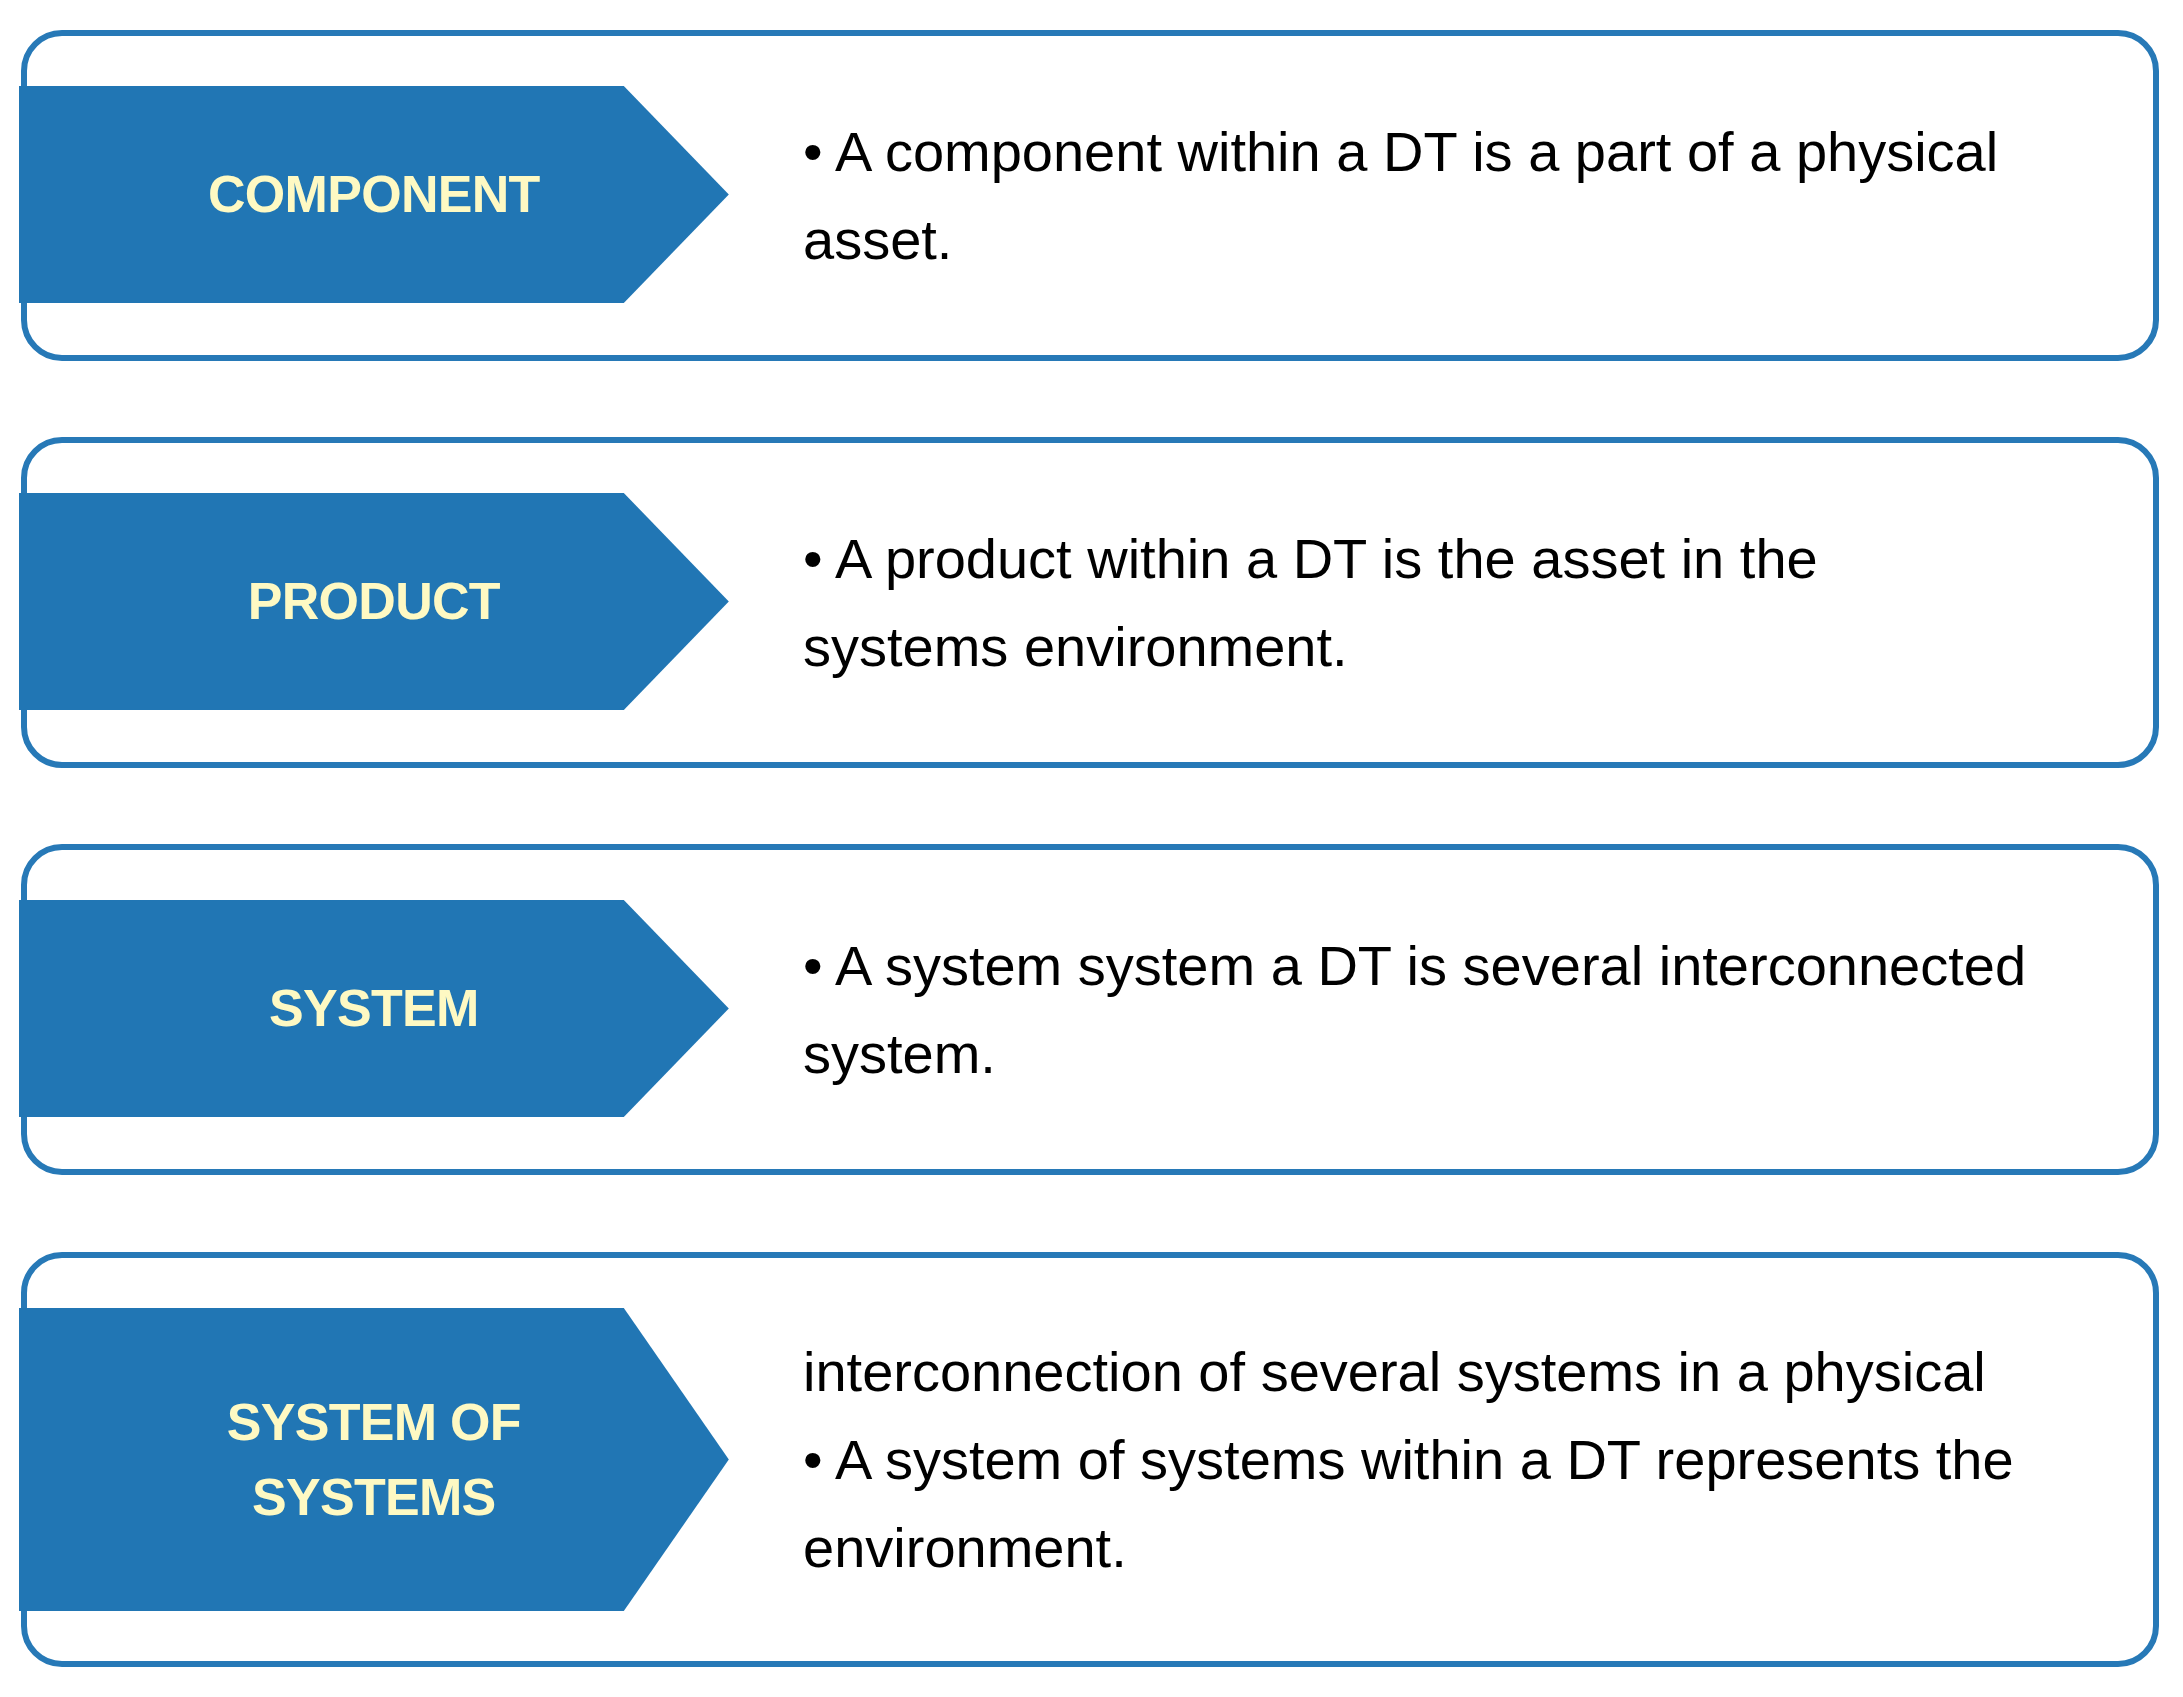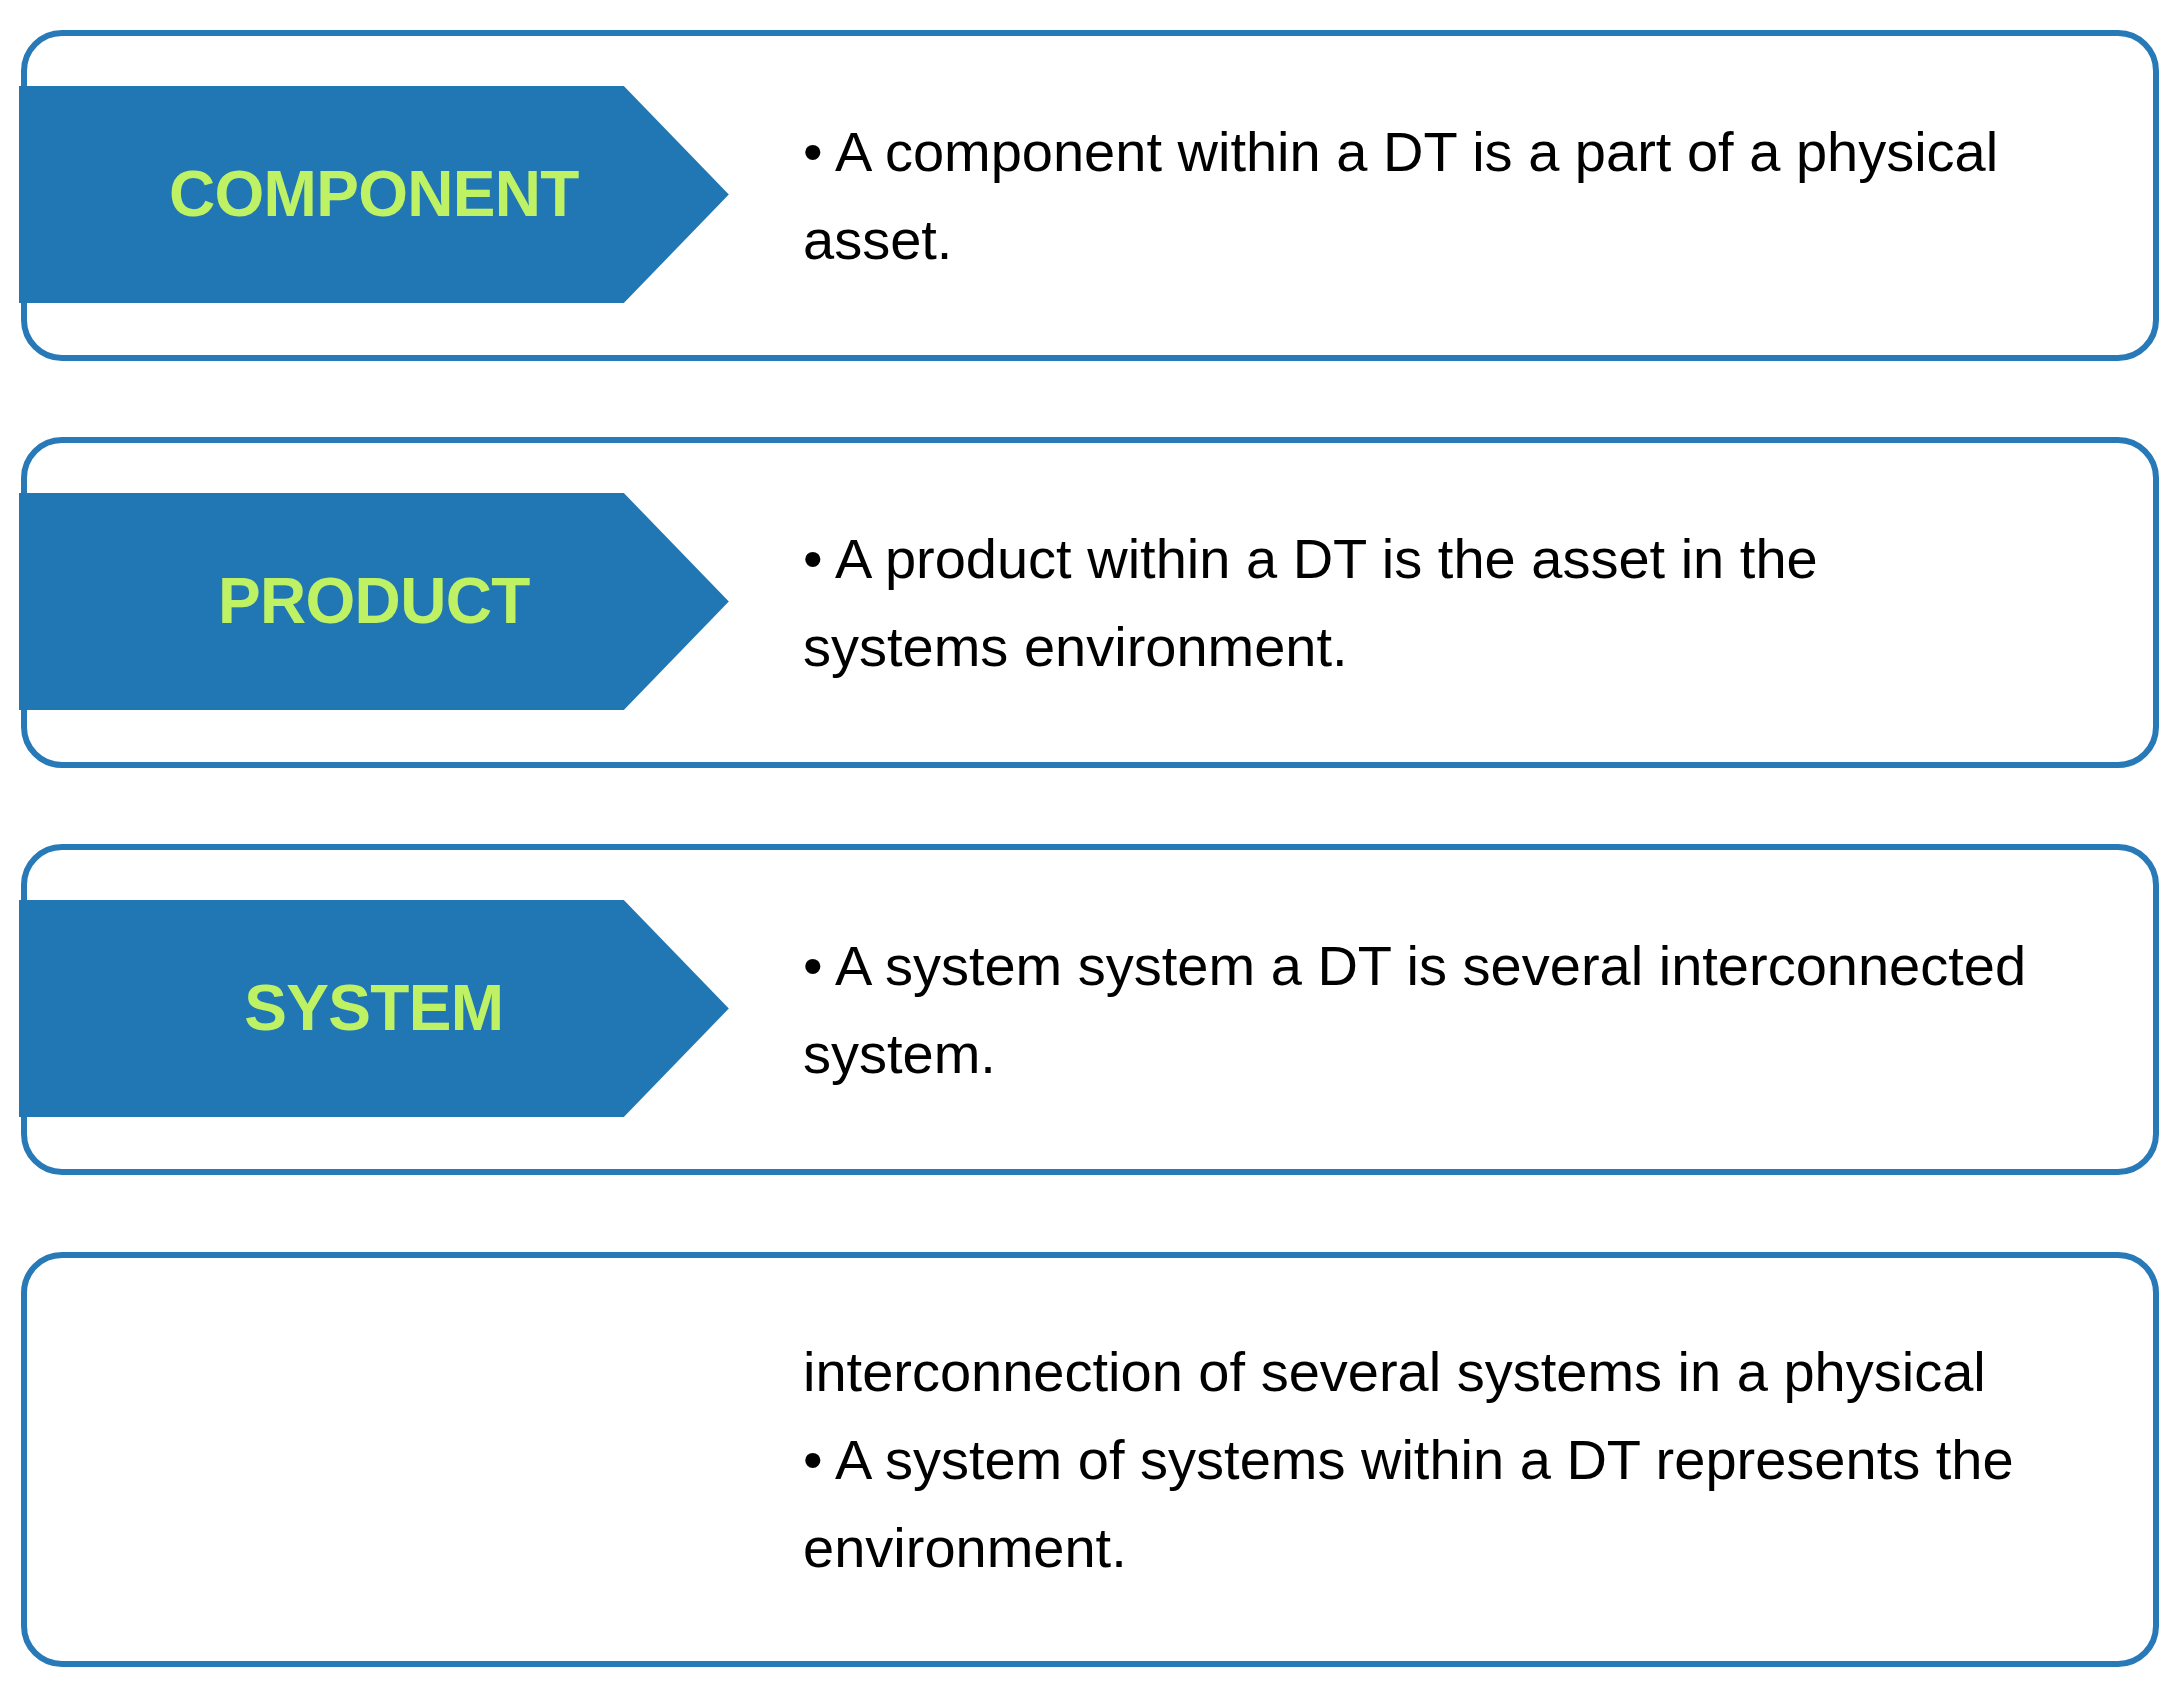--- a/index.html
+++ b/index.html
@@ -37,23 +37,23 @@
     clip-path: polygon(0 0, calc(100% - 105px) 0, 100% 50%, calc(100% - 105px) 100%, 0 100%);
     display: flex;
     flex-direction: column;
     align-items: center;
     justify-content: center;
   }
   .row-1 .arrow, .row-2 .arrow, .row-3 .arrow { top: 50px; height: 217px; }
   .row-4 .arrow { top: 50px; height: 303px; }
 
   .arrow-label-line {
-    color: #bef264;
+    color: #fef9c3;
     font-weight: bold;
-    font-size: 64px;
+    font-size: 52px;
     line-height: 75px;
     letter-spacing: -0.7px;
     text-align: left;
     white-space: nowrap;
   }
 
   .desc {
     position: absolute;
     left: 776px;
     top: 0;
@@ -99,20 +99,24 @@
     <div class="arrow">
       <div class="arrow-label-line">SYSTEM</div>
     </div>
     <div class="desc">
       <div class="desc-line">• A system system a DT is several interconnected</div>
       <div class="desc-line">system.</div>
     </div>
   </div>
 
   <div class="row row-4">
+    <div class="arrow">
+      <div class="arrow-label-line">SYSTEM OF</div>
+      <div class="arrow-label-line">SYSTEMS</div>
+    </div>
     <div class="desc">
       <div class="desc-line">interconnection of several systems in a physical</div>
       <div class="desc-line">• A system of systems within a DT represents the</div>
       <div class="desc-line">environment.</div>
     </div>
   </div>
 
 </div>
 
 

